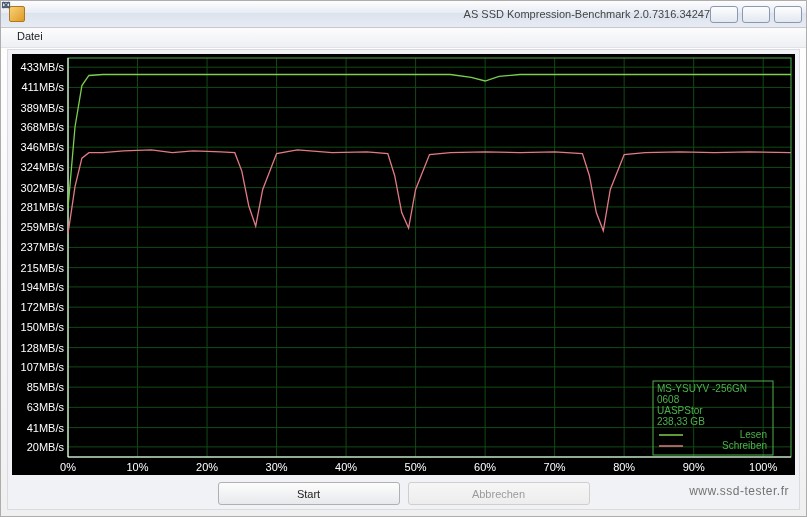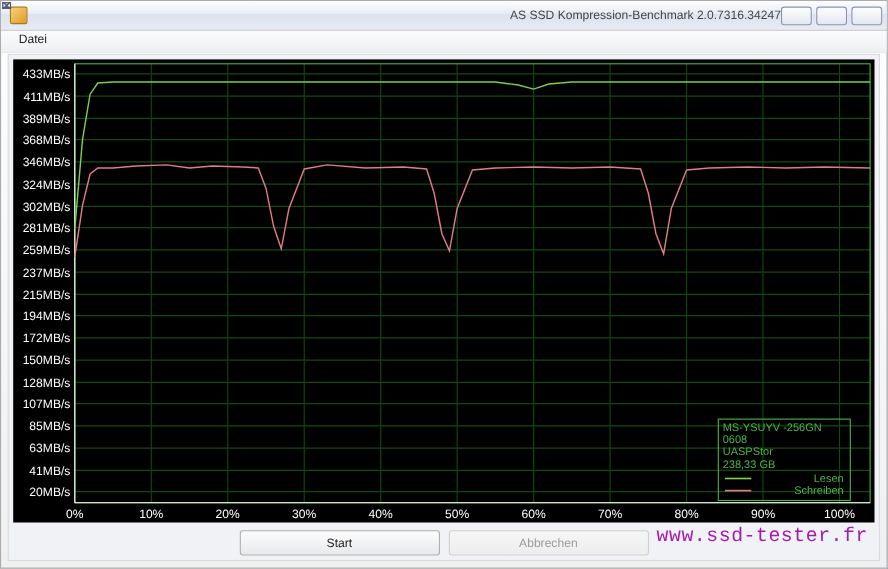--- a/index.html
+++ b/index.html
@@ -10,21 +10,21 @@
   .win-btns{display:flex;gap:4px;}
   .win-btn{width:26px;height:15px;border:1px solid #8a99ae;border-radius:3px;background:linear-gradient(#fdfdfe,#e3e8f0);display:flex;align-items:center;justify-content:center;color:#4d5a70;font-size:9px;line-height:1;}
   .menubar{height:19px;background:linear-gradient(#fcfcfd,#eef0f4);padding-left:10px;display:flex;border-bottom:1px solid #e1e3e8;}
   .menu-item{padding:2px 6px;color:#222;}
   .client{position:absolute;left:6px;right:6px;top:48px;bottom:6px;background:#f0f2f5;border:1px solid #d9dbe0;}
   .chart{position:absolute;left:4px;right:4px;top:4px;bottom:34px;background:#000;}
   svg{position:absolute;left:0;top:0;}
   .footer{position:absolute;left:0;right:0;bottom:4px;height:24px;display:flex;justify-content:center;gap:8px;align-items:flex-end;}
   .btn{width:180px;height:21px;border:1px solid #b0b0b0;border-radius:3px;display:flex;align-items:center;justify-content:center;background:linear-gradient(#fdfdfd,#e7e9ec);color:#222;}
   .btn.disabled{color:#9b9b9b;background:linear-gradient(#f6f6f6,#ededed);border-color:#cfcfcf;}
-  .watermark{position:absolute;right:10px;bottom:11px;color:#a21caf;font-family:Liberation Mono, monospace;font-size:18px;letter-spacing:0.5px;pointer-events:none;}
+  .watermark{position:absolute;right:10px;bottom:11px;color:#737373;font-family:Liberation Sans, sans-serif;font-size:12px;letter-spacing:0.5px;pointer-events:none;}
   .ytick text,.xtick text{fill:#fff;font-size:11px;font-family:"Segoe UI",Tahoma,sans-serif;}
   .legend-box{stroke:#4db24d;fill:none;}
   .legend text{fill:#4db24d;font-size:10px;}
 </style>
 </head>
 <body>
 
 <div class="outer">
   <div class="titlebar">
     <div class="app-icon"></div>

